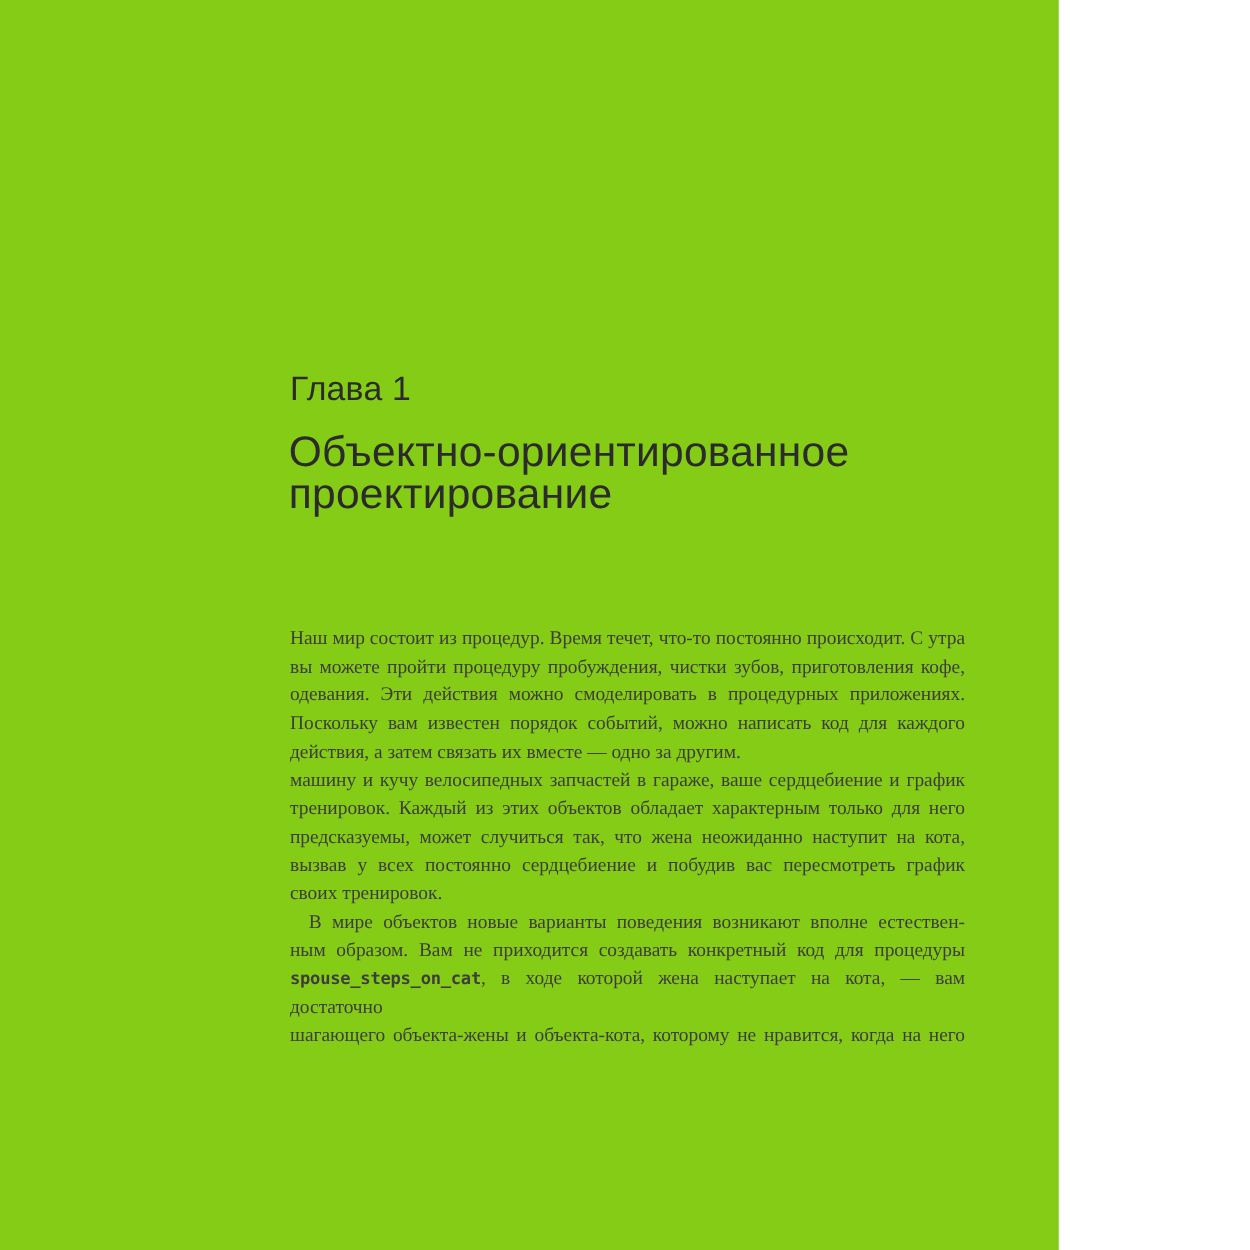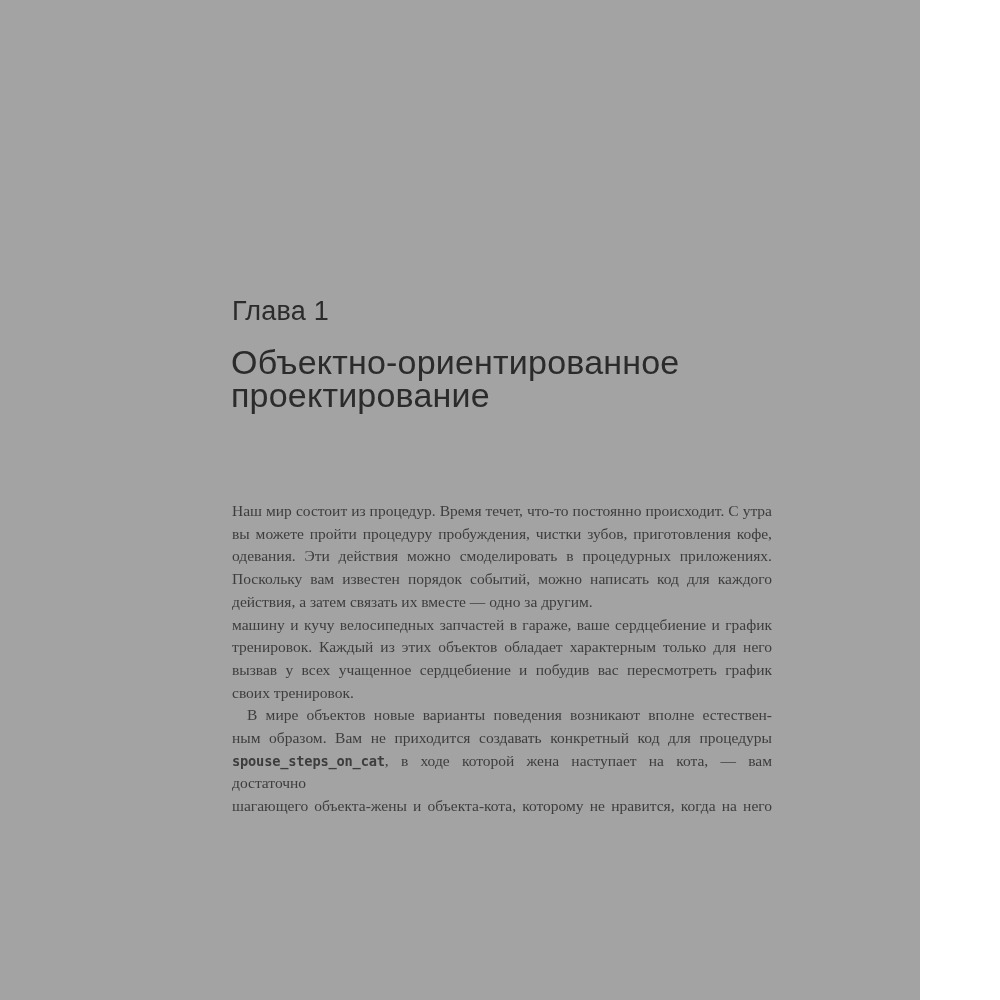--- a/index.html
+++ b/index.html
@@ -2,23 +2,23 @@
 <html><head>
 <meta charset="utf-8">
 <style>
   html, body {
     margin: 0;
     padding: 0;
     background: #ffffff;
   }
   .page {
     position: relative;
-    width: 920px;
+    width: 847px;
     height: 1000px;
-    background: #a3a3a3;
+    background: #84cc16;
     overflow: hidden;
   }
   .chapter-label {
     position: absolute;
     left: 232px;
     top: 298px;
     font-family: "Liberation Sans", sans-serif;
     font-size: 27px;
     line-height: 27px;
     font-weight: 400;
@@ -83,21 +83,22 @@
       <div class="para">
         <div class="line"><span>Наш мир состоит из процедур. Время течет, что-то постоянно происходит. С утра</span></div>
         <div class="line"><span>вы можете пройти процедуру пробуждения, чистки зубов, приготовления кофе,</span></div>
         <div class="line"><span>одевания. Эти действия можно смоделировать в процедурных приложениях.</span></div>
         <div class="line"><span>Поскольку вам известен порядок событий, можно написать код для каждого</span></div>
         <div class="line end"><span>действия, а затем связать их вместе — одно за другим.</span></div>
       </div>
       <div class="para">
         <div class="line"><span>машину и кучу велосипедных запчастей в гараже, ваше сердцебиение и график</span></div>
         <div class="line"><span>тренировок. Каждый из этих объектов обладает характерным только для него</span></div>
-        <div class="line"><span>вызвав у всех учащенное сердцебиение и побудив вас пересмотреть график</span></div>
+        <div class="line"><span>предсказуемы, может случиться так, что жена неожиданно наступит на кота,</span></div>
+        <div class="line"><span>вызвав у всех постоянно сердцебиение и побудив вас пересмотреть график</span></div>
         <div class="line end"><span>своих тренировок.</span></div>
       </div>
       <div class="para">
         <div class="line indent"><span>В мире объектов новые варианты поведения возникают вполне естествен-</span></div>
         <div class="line"><span>ным образом. Вам не приходится создавать конкретный код для процедуры</span></div>
         <div class="line"><span class="code">spouse_steps_on_cat</span><span>, в ходе которой жена наступает на кота, — вам достаточно</span></div>
         <div class="line"><span>шагающего объекта-жены и объекта-кота, которому не нравится, когда на него</span></div>
       </div>
     </div>
 </div>

